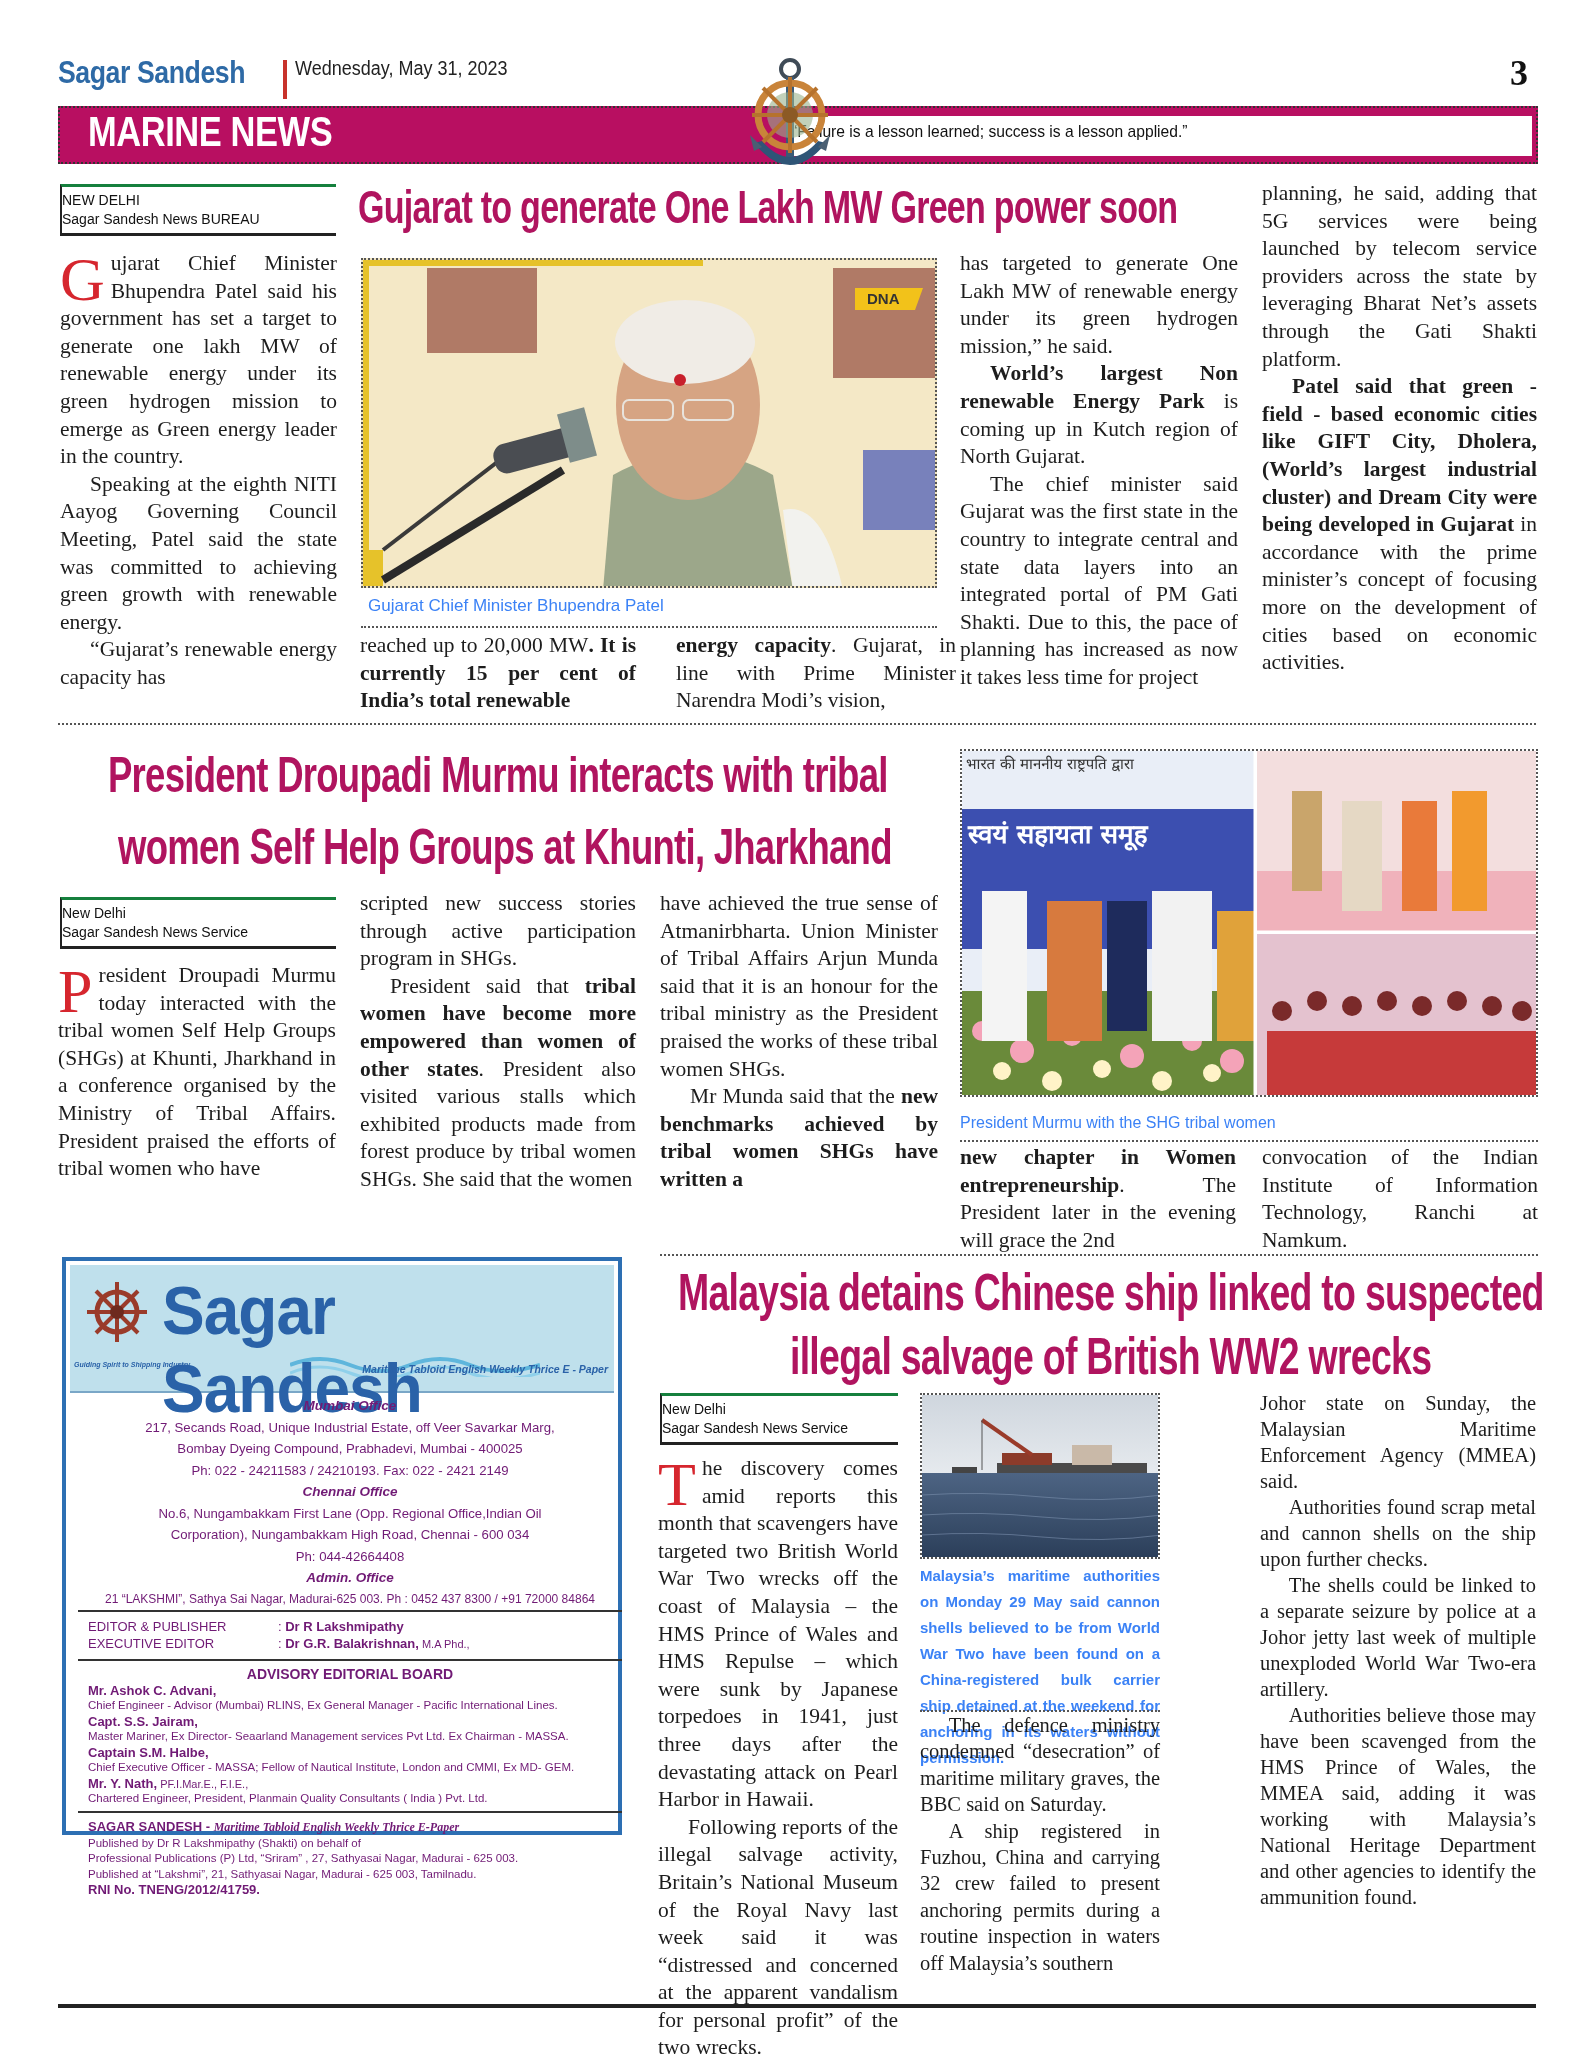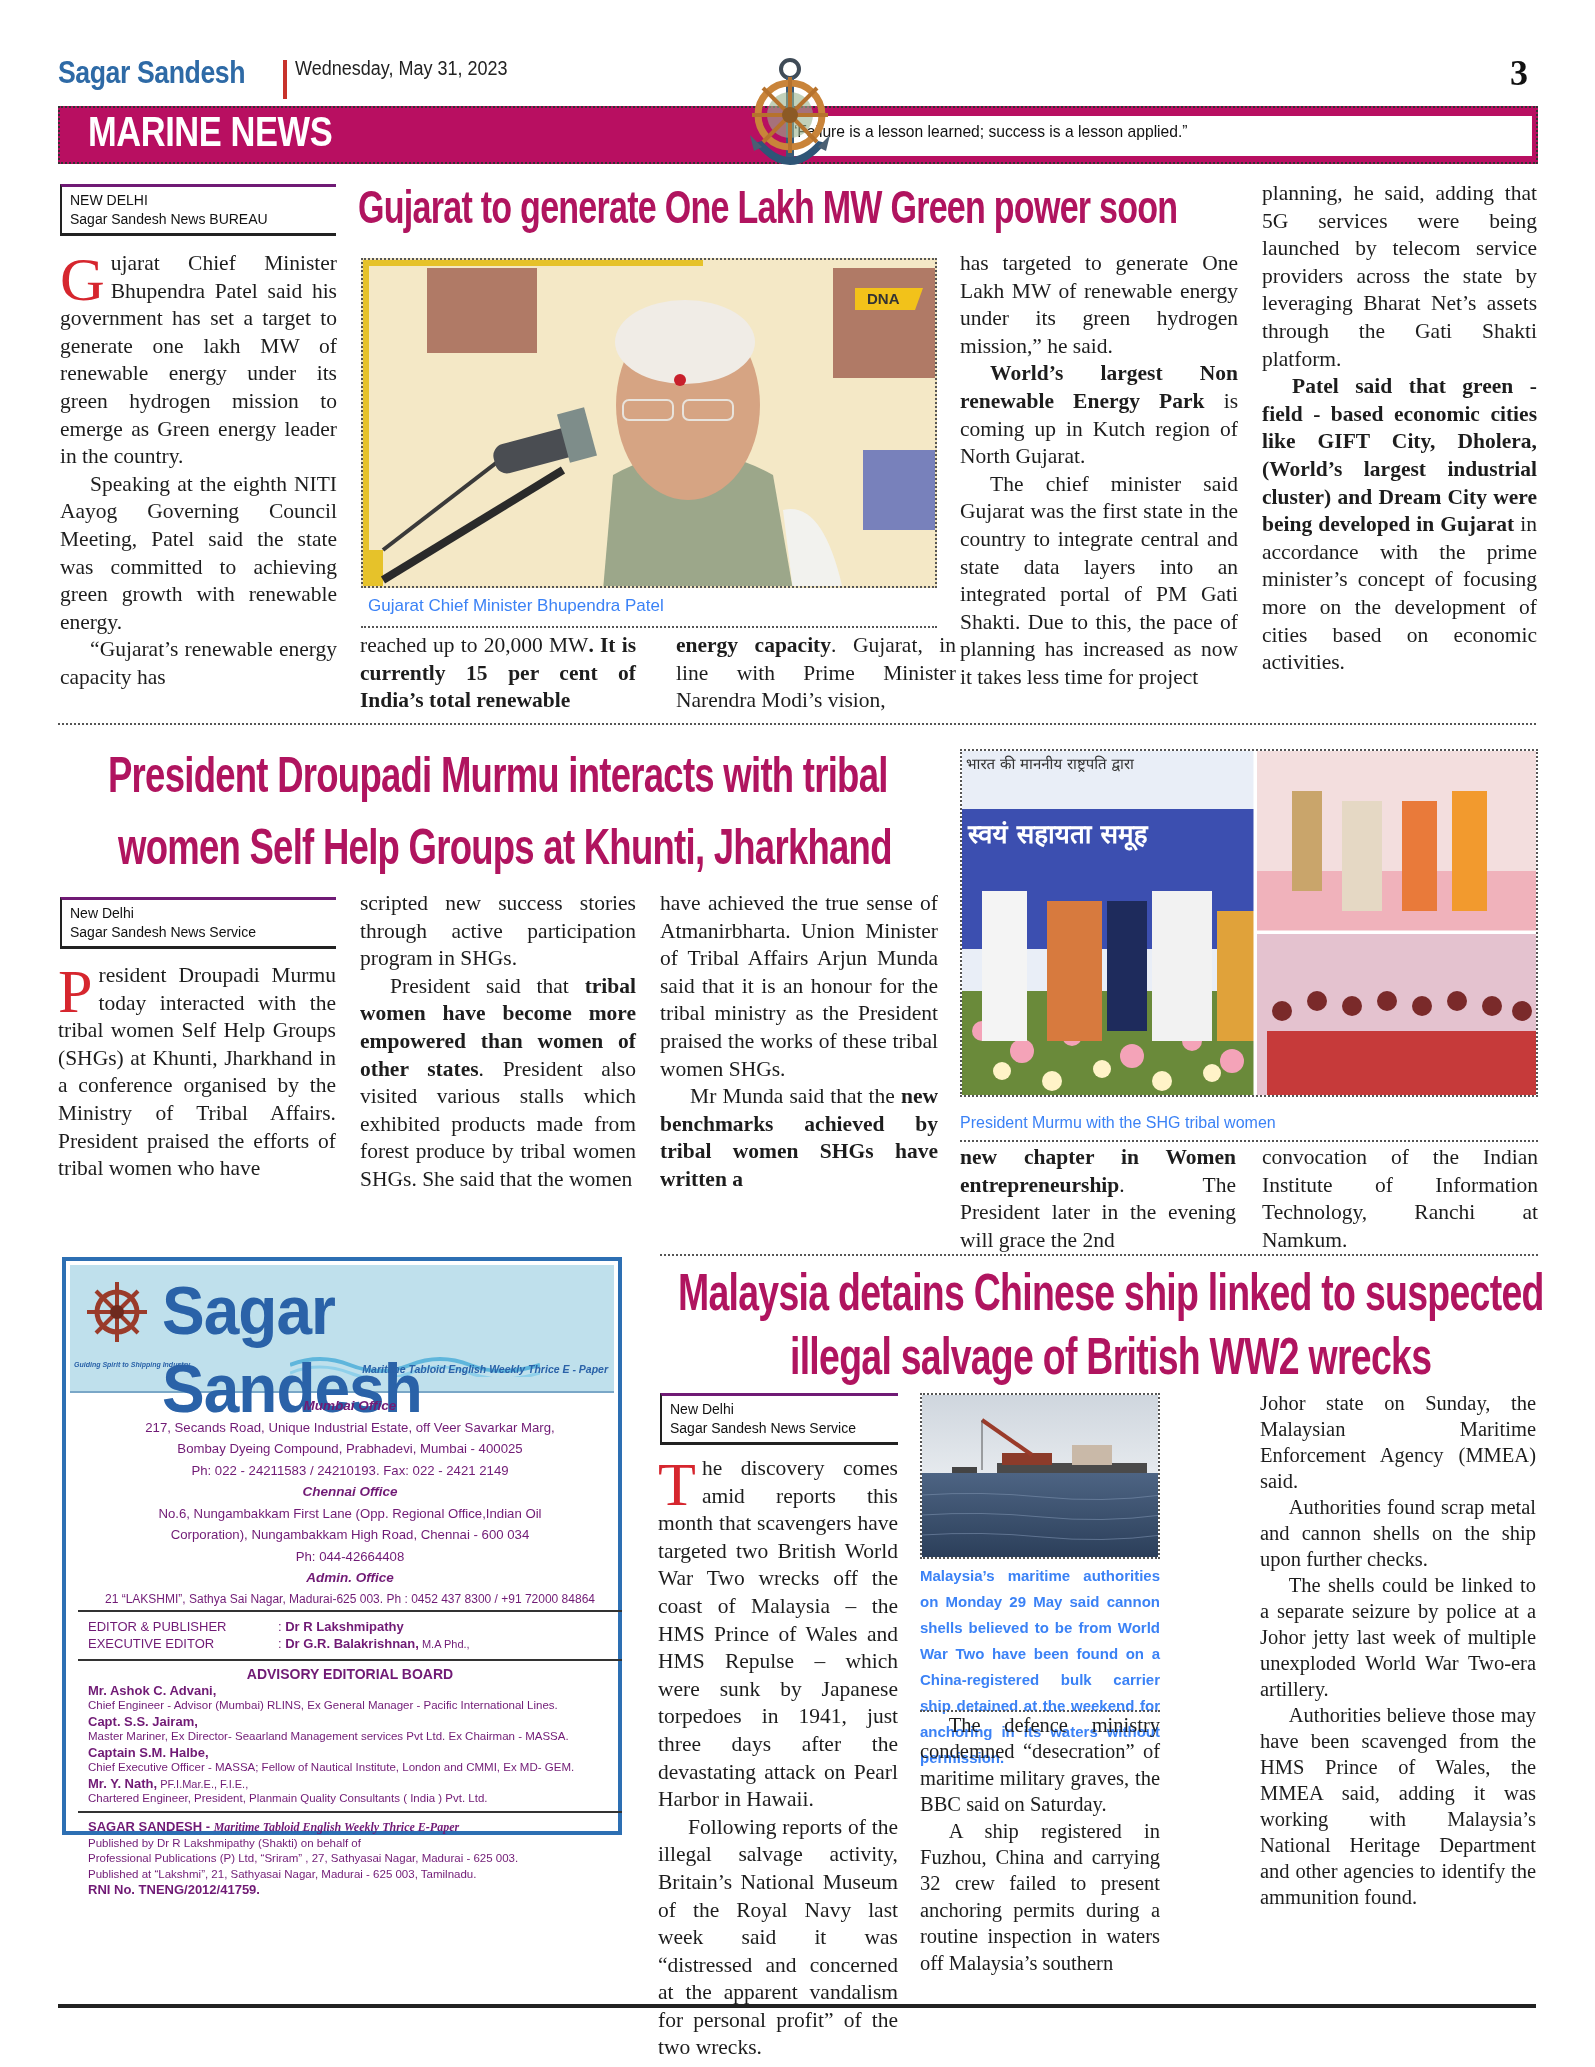--- a/index.html
+++ b/index.html
@@ -15,21 +15,21 @@
   .page-num { left: 1510px; top: 52px; font-family: "Liberation Serif", serif; font-weight: bold; font-size: 36px; color: #111; }
 
   .section-bar { left: 58px; top: 106px; width: 1480px; height: 58px; background: #b80f61; border-top: 2px dotted #333; border-bottom: 2px dotted #333; border-left: 2px dotted #333; border-right: 2px dotted #333; }
   .section-title { left: 88px; top: 108px; font-family: "Liberation Sans", sans-serif; font-weight: bold; font-size: 42px; color: #ffffff; transform: scaleX(0.82); transform-origin: left center; letter-spacing: -0.5px; }
   .quote-box { left: 790px; top: 116px; width: 742px; height: 40px; background: #ffffff; border-left: 0; }
   .quote { left: 792px; top: 122px; font-family: "Liberation Sans", sans-serif; font-size: 17px; color: #111; transform: scaleX(0.92); transform-origin: left center; }
 
   .emblem { left: 740px; top: 55px; width: 100px; height: 130px; }
 
   
-  .dateline-box { border-top: 3px solid #701a75; border-left: 2px solid #222; border-bottom: 3px solid #222; padding: 4px 8px; font-family: "Liberation Sans", sans-serif; font-size: 14px; line-height: 19px; color: #111; }
+  .dateline-box { border-top: 3px solid #15803d; border-left: 2px solid #222; border-bottom: 3px solid #222; padding: 4px 0; font-family: "Liberation Sans", sans-serif; font-size: 14px; line-height: 19px; color: #111; }
   .dateline-box span { display: block; }
 
   .col { font-size: 21.5px; line-height: 27.6px; text-align: justify; color: #1d1d1d; }
   .col p { text-indent: 1.4em; }
   .col p.noindent { text-indent: 0; }
   .col b { font-weight: bold; }
   .condensed { font-family: "Liberation Serif", serif; transform-origin: left top; margin-left: 16px; }
 
   .dropcap { float: left; font-size: 62px; line-height: 50px; color: #d6262e; margin: 4px 6px 0 0; font-family: "Liberation Serif", serif; }
 

